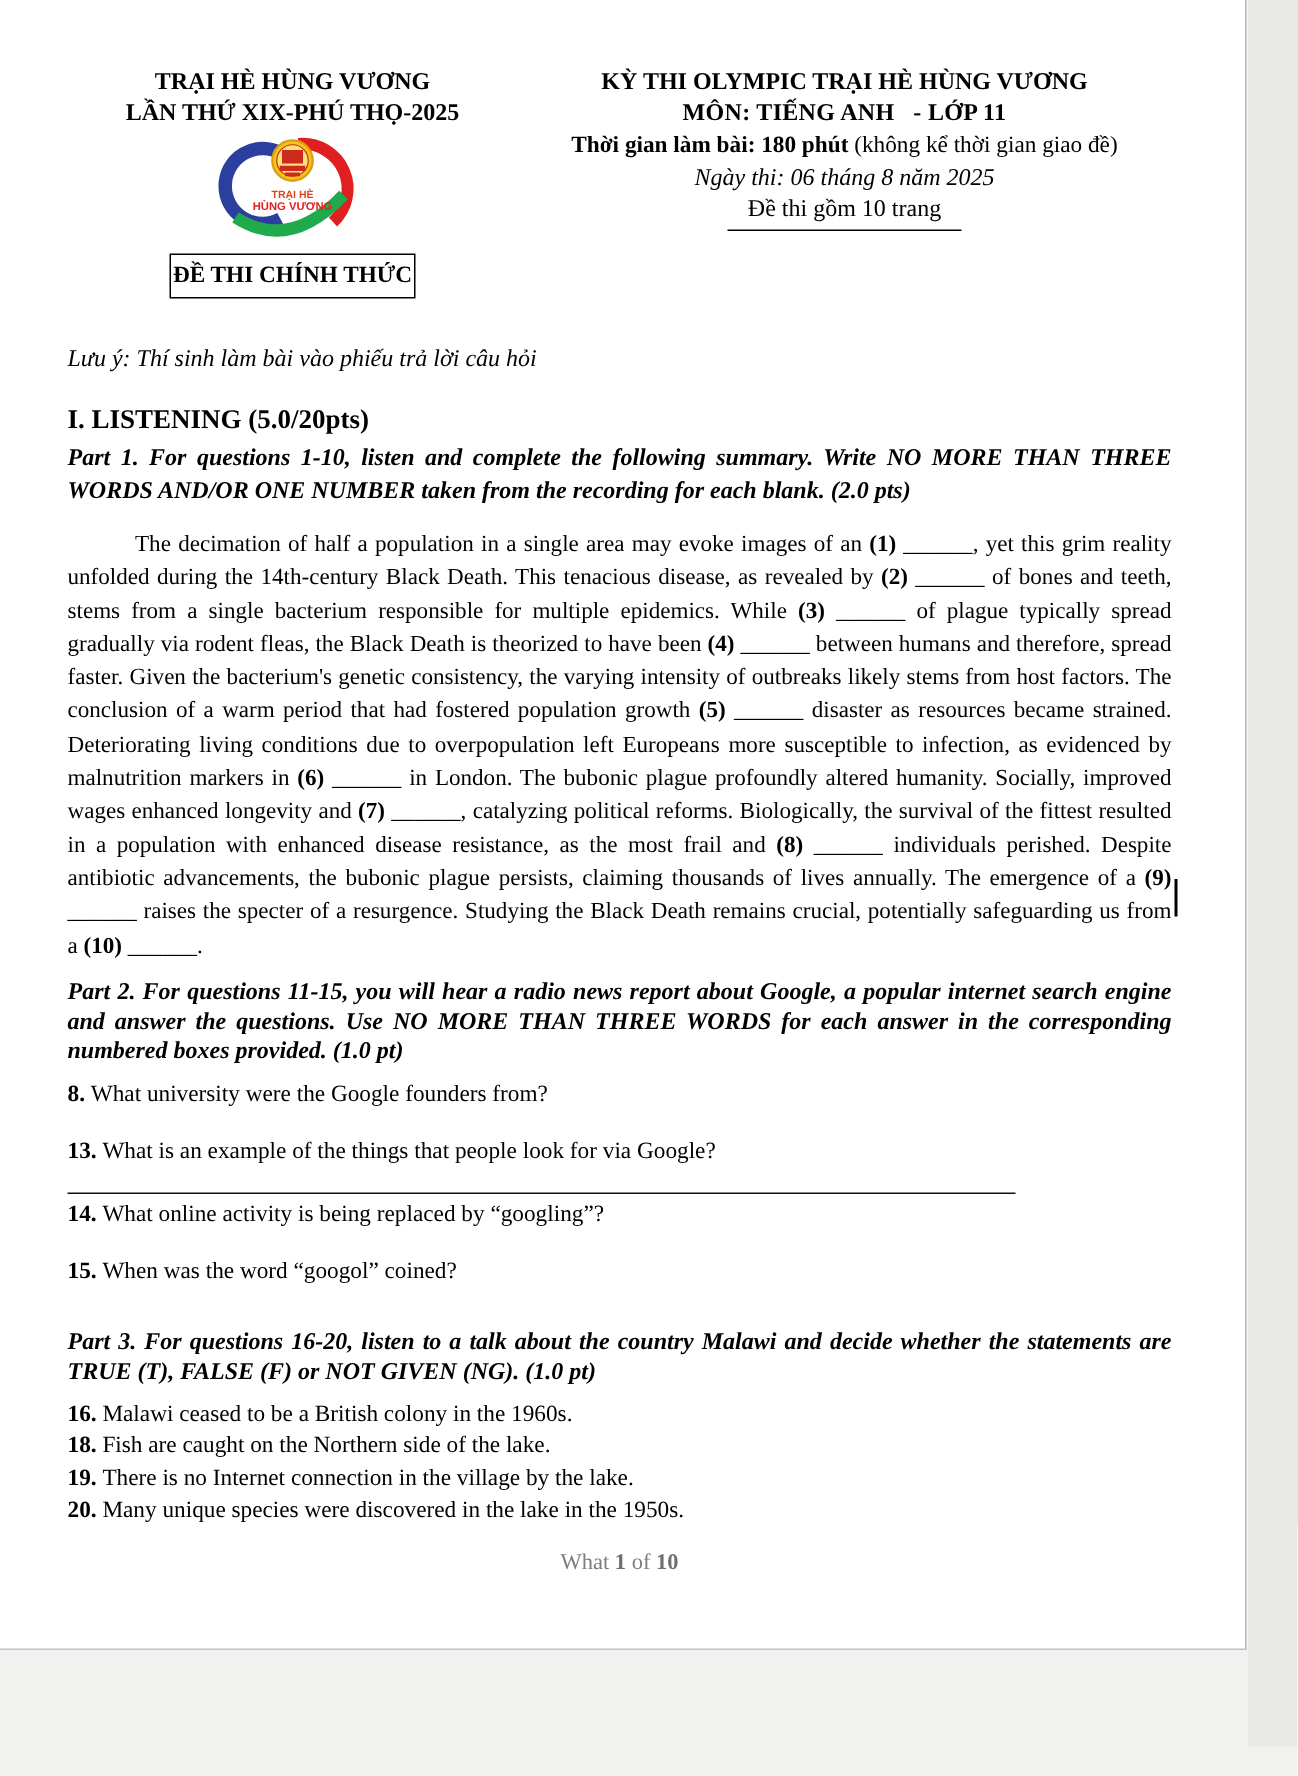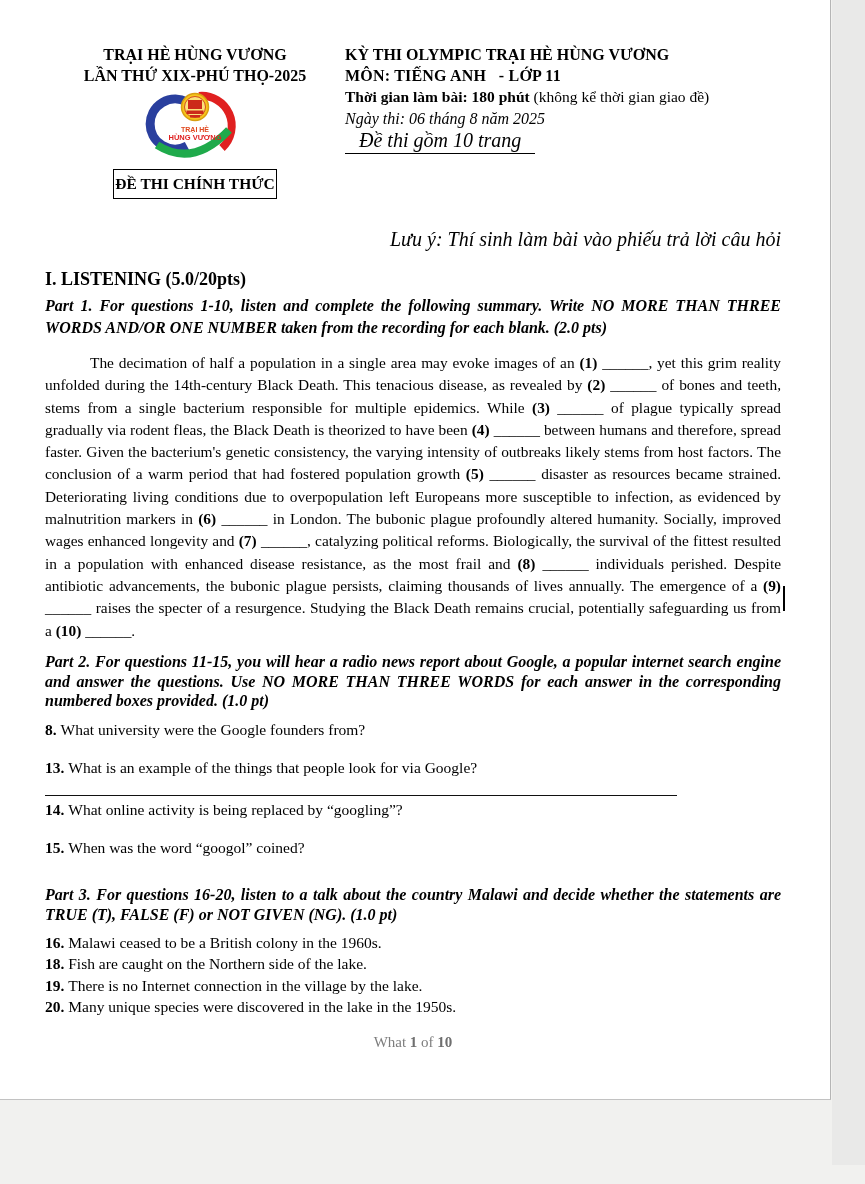--- a/index.html
+++ b/index.html
@@ -24,42 +24,42 @@
     position:absolute;left:832px;top:0;width:33px;height:1165px;
     background:#e9e9e8;
   }
   .bottom-band{
     position:absolute;left:0;top:1165px;width:865px;height:19px;
     background:#f1f1ef;
   }
   
   .header{display:flex;}
   .header-left{width:300px;text-align:center;flex:none;}
-  .header-right{flex:1;text-align:left;}
+  .header-right{flex:1;text-align:center;}
   .hdr-line{font-weight:bold;font-size:16px;line-height:21px;}
   .hdr-line.sp{letter-spacing:.2px;}
   .logo-svg{display:block;margin:2px auto 0 auto;}
   .official-box{
     display:inline-block;margin-top:3px;
     border:1.6px solid #000;
     padding:5px 1px;
     font-weight:bold;font-size:15.5px;
   }
   .time-line{font-size:15.5px;line-height:22px;}
   .time-line b{font-size:15.5px;}
   .italic-line{font-style:italic;font-size:16px;line-height:22px;}
   .pages-line{
     display:inline-block;
-    font-style:italic;font-size:20px;line-height:20px;
+    font-size:16px;line-height:20px;
     border-bottom:1.3px solid #000;
     padding:0 14px 3px 14px;
   }
   
   .note{
-    text-align:right;font-style:italic;font-size:20px;
+    text-align:left;font-style:italic;font-size:16px;
     margin-top:30px;line-height:21px;
   }
   .section-title{font-weight:bold;font-size:18px;margin-top:19px;line-height:20px;}
   .part-heading{
     font-weight:bold;font-style:italic;font-size:16px;
     text-align:justify;margin:0;
   }
   .part1-heading{line-height:22px;margin-top:6px;}
   .part2-heading{line-height:19.8px;margin-top:10px;}
   .part3-heading{line-height:19.8px;margin-top:27px;}

